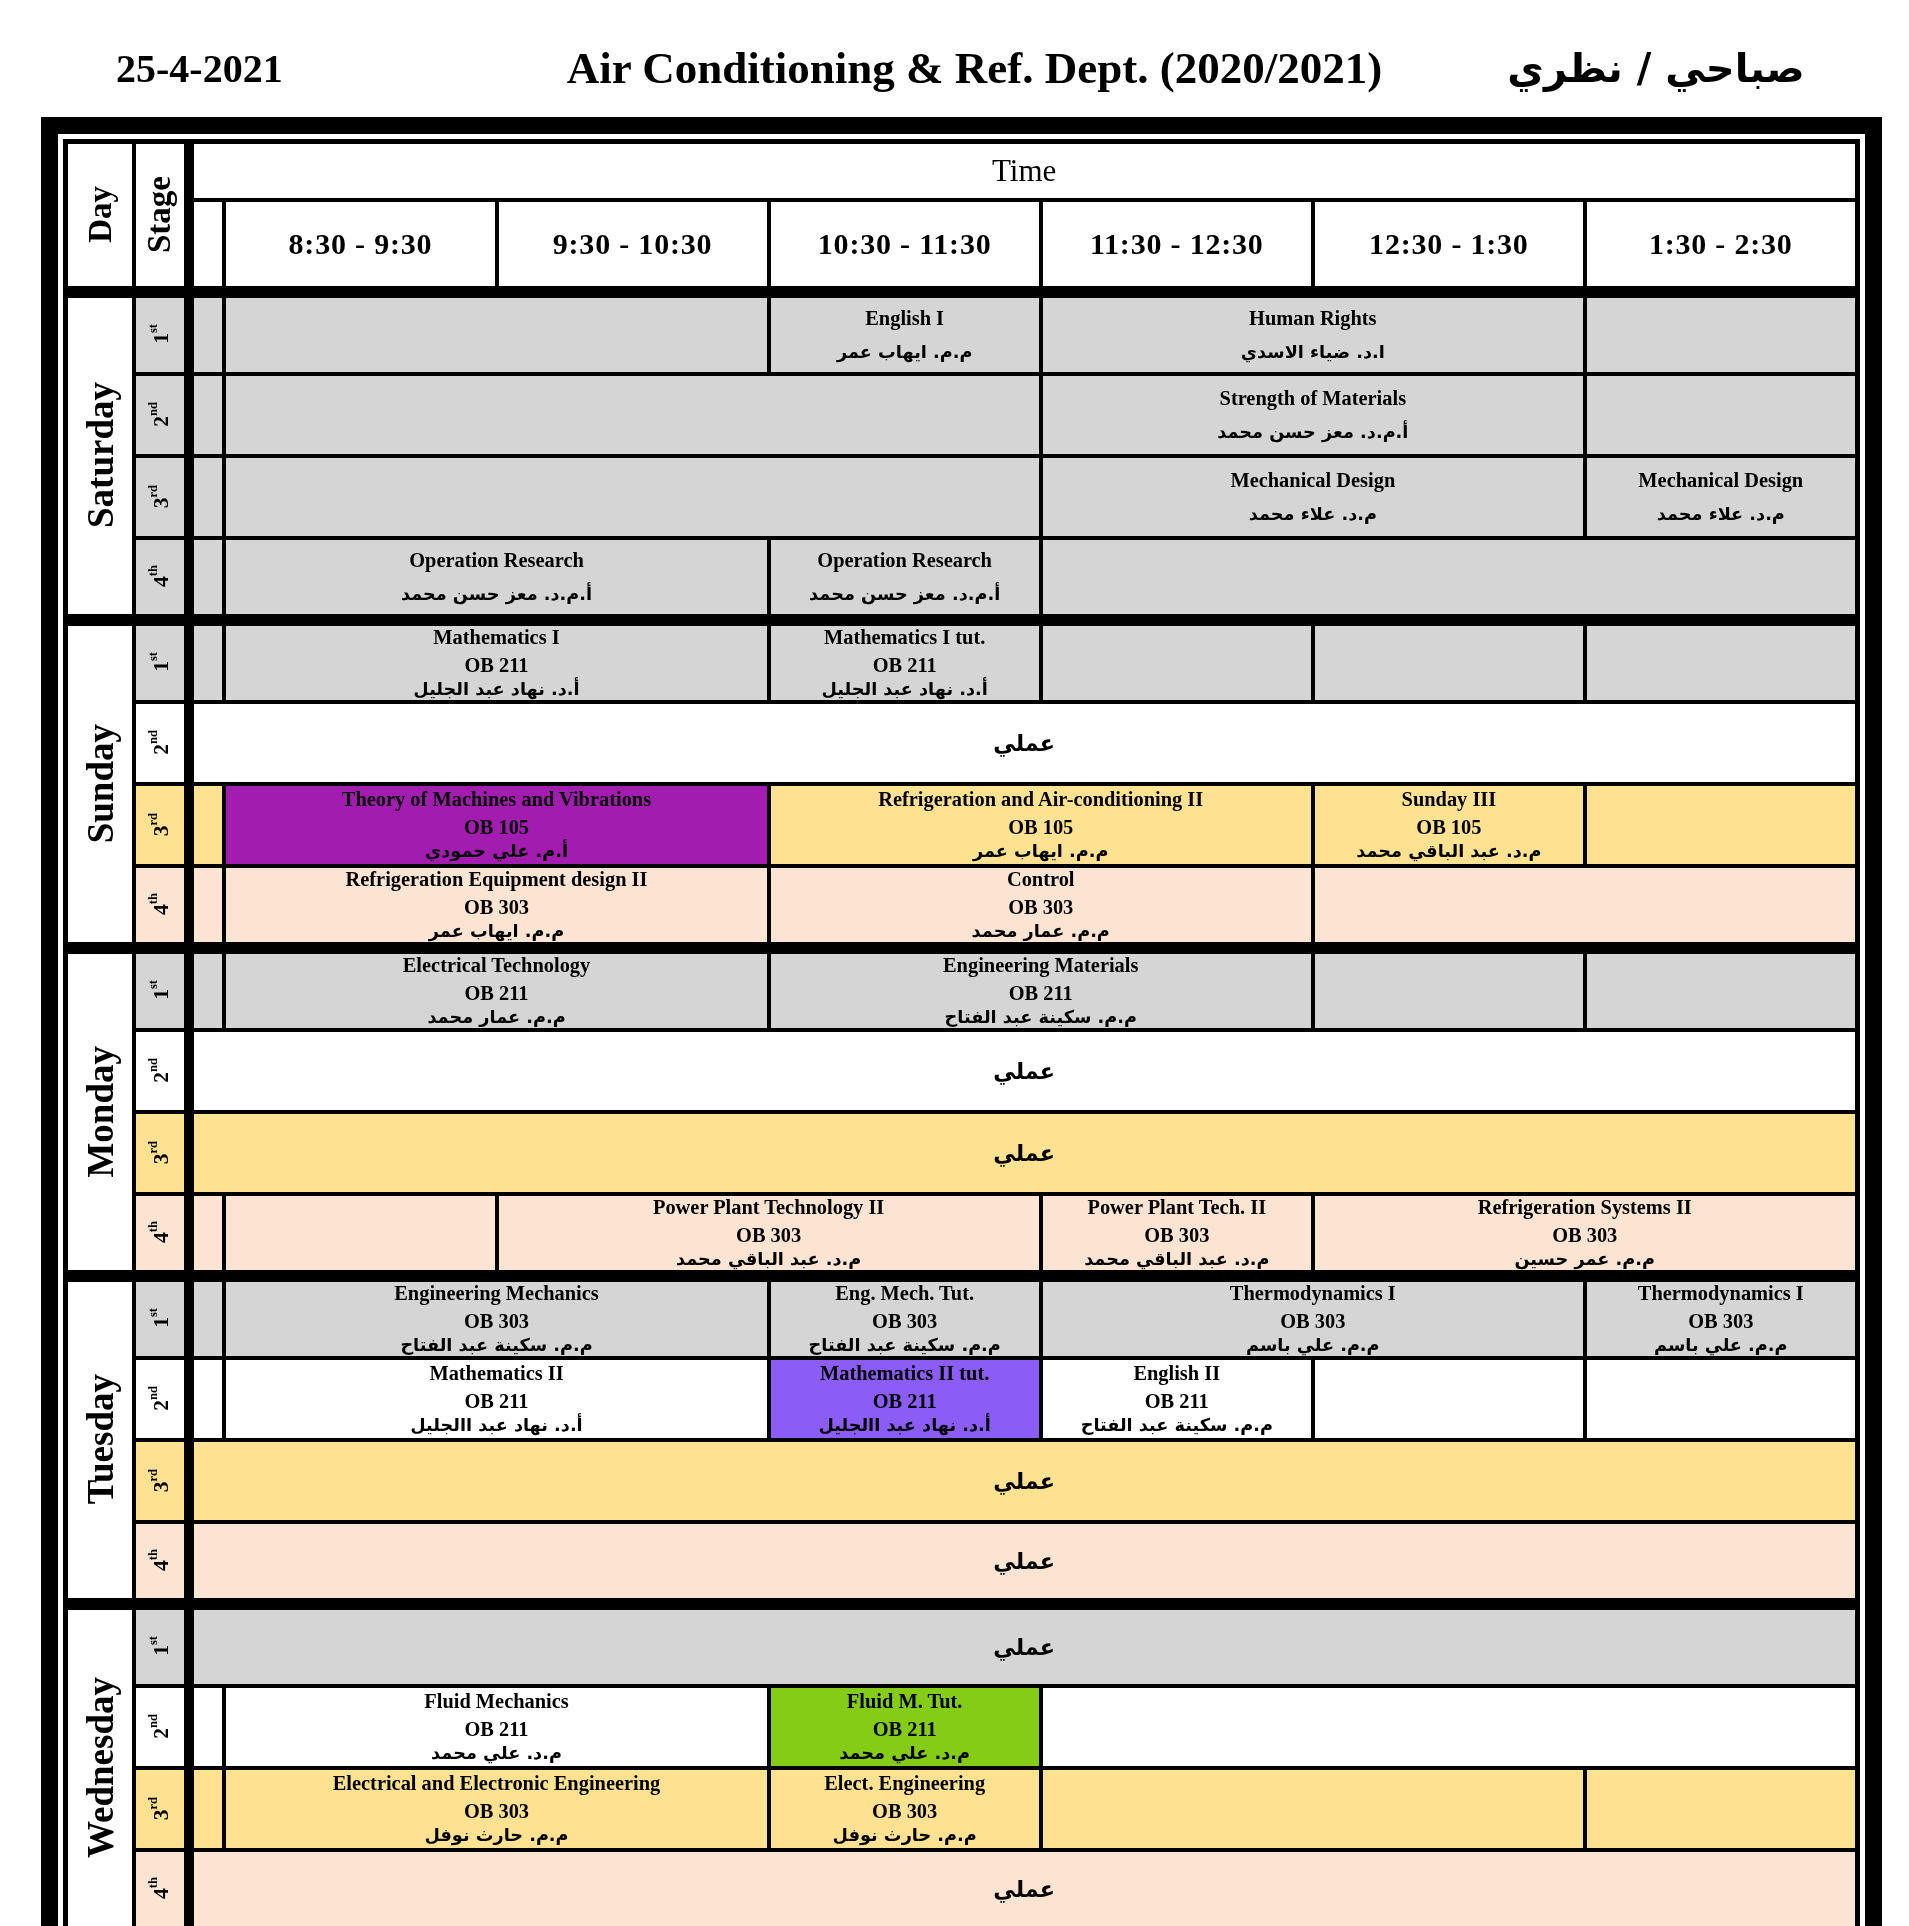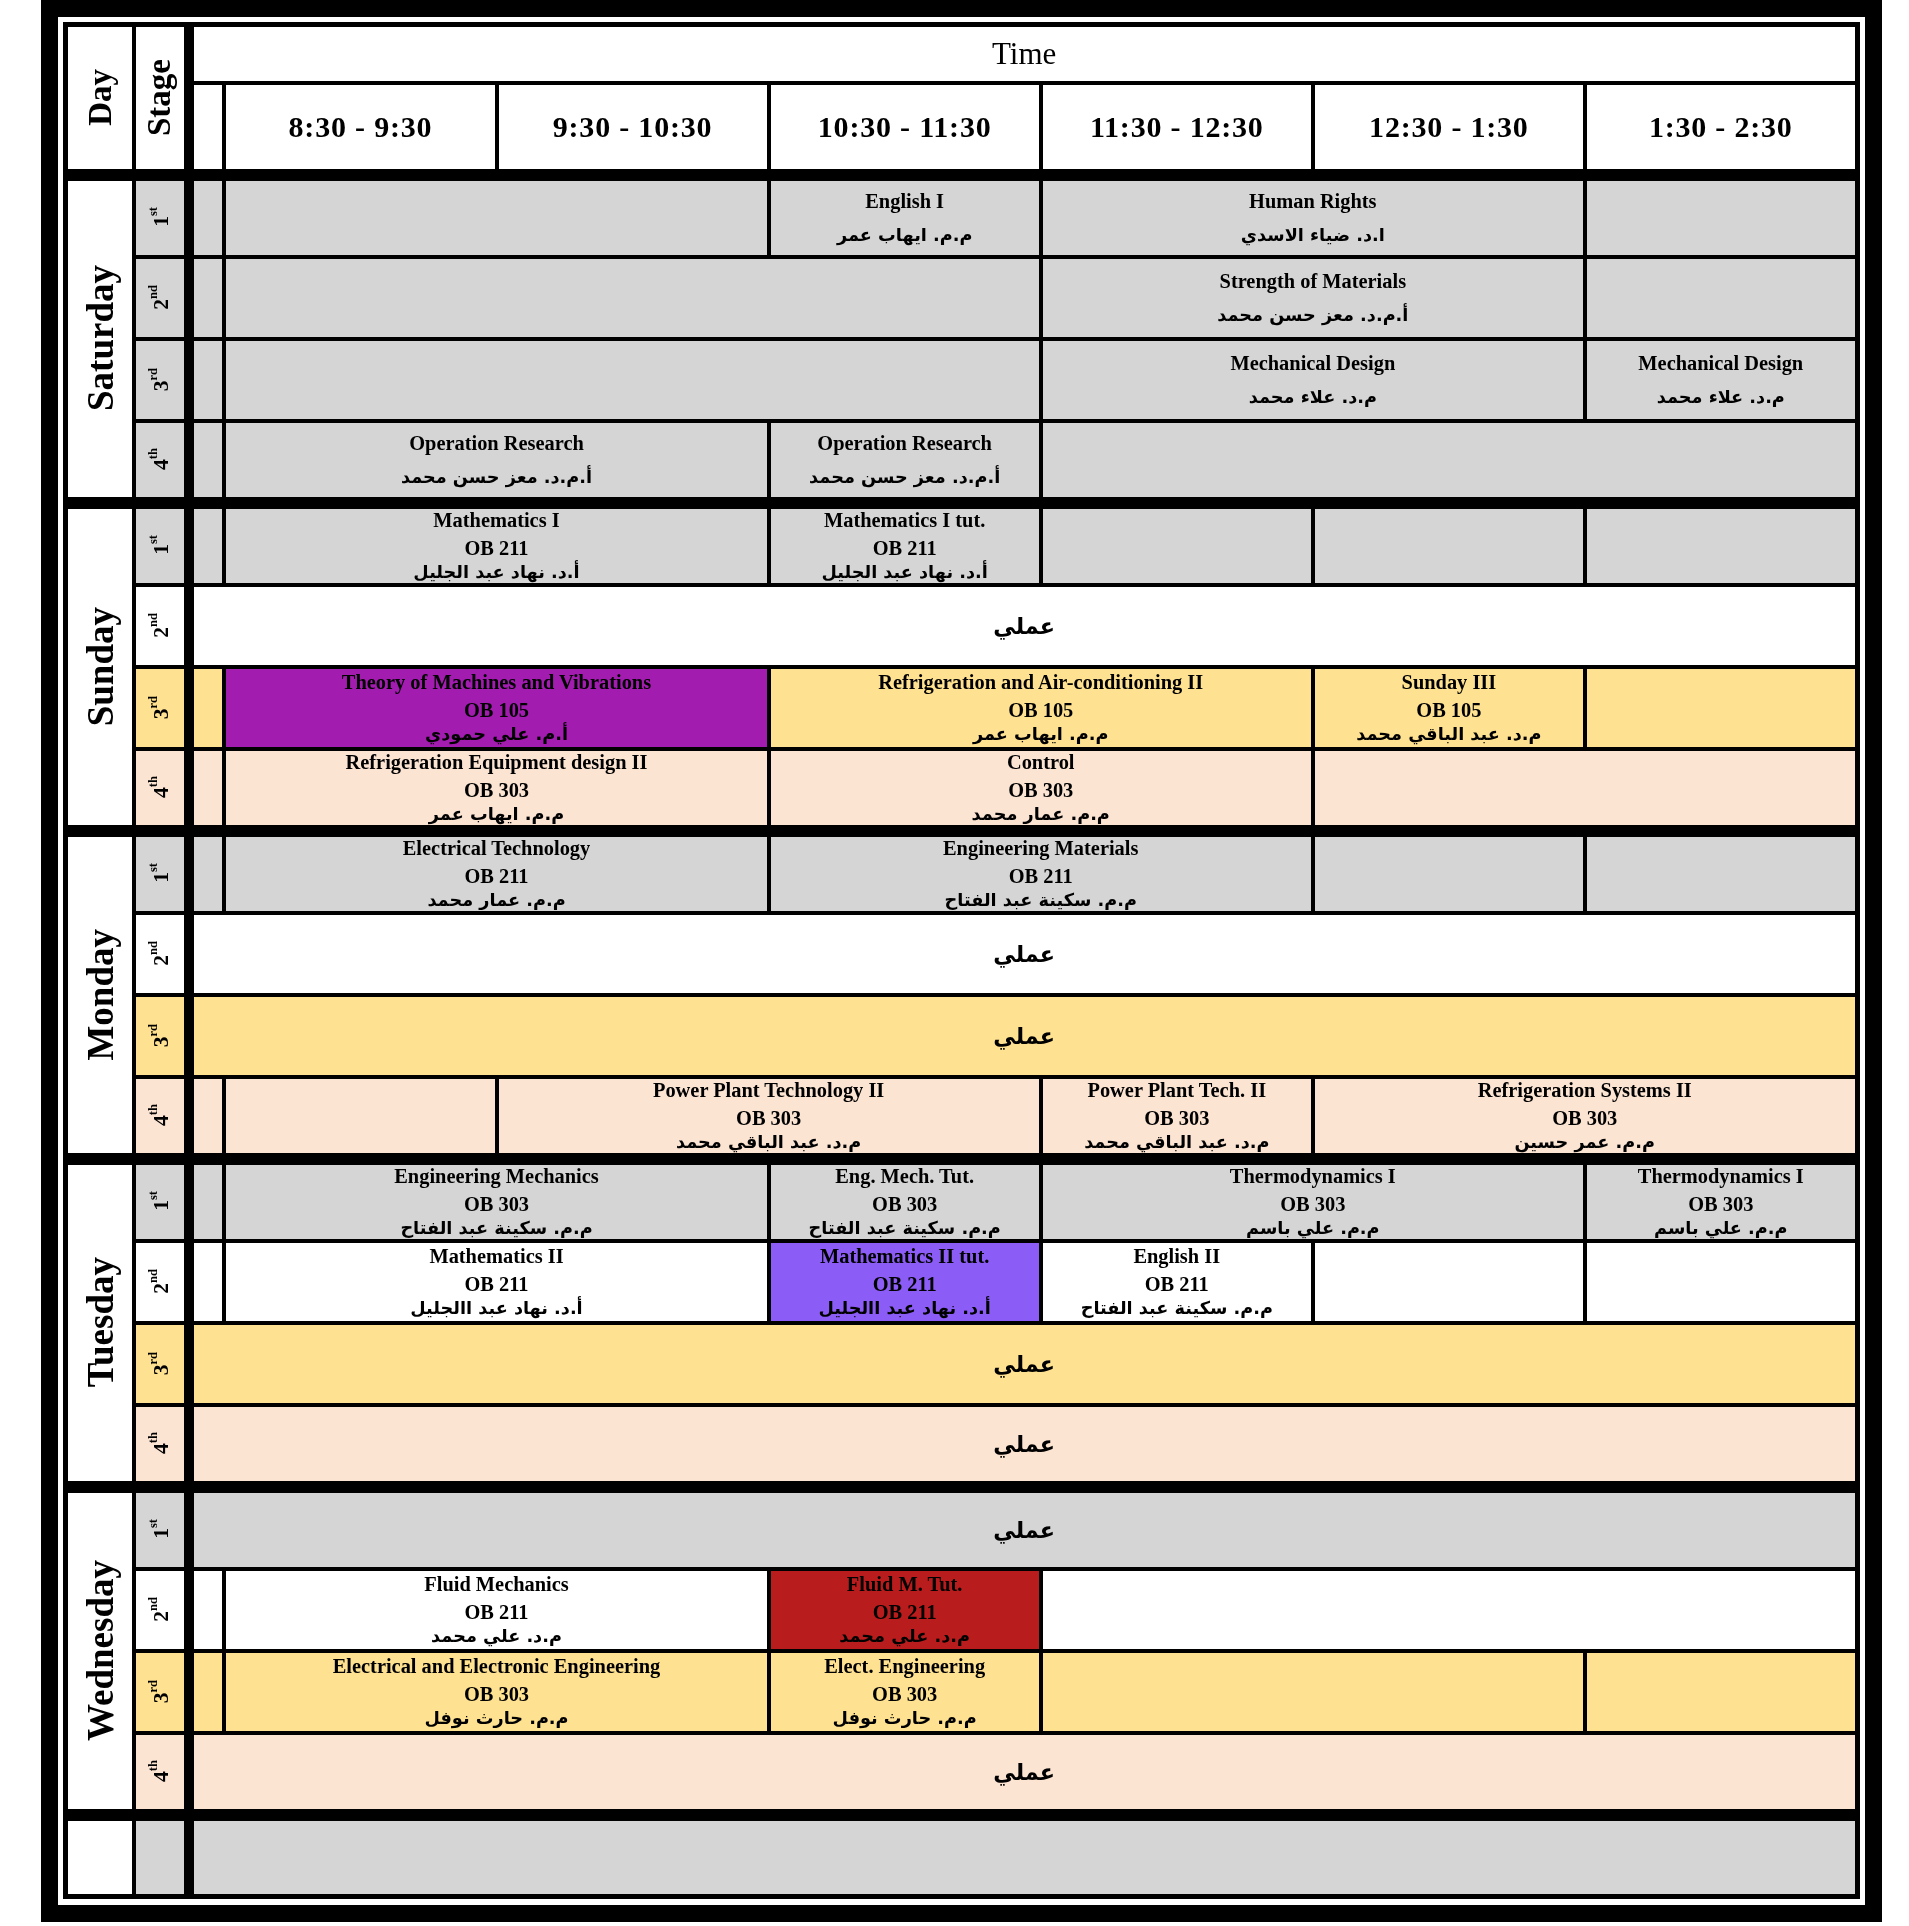--- a/index.html
+++ b/index.html
@@ -43,20 +43,25 @@
   .room{font-size:20.4px;font-weight:700;line-height:1.1;}
   .teacher{font-size:17.7px;font-weight:700;line-height:1.1;
            font-family:"DejaVu Sans",sans-serif;direction:rtl;}
   .practical{font-size:22.3px;font-weight:700;font-family:"DejaVu Sans",sans-serif;direction:rtl;}
 </style>
 </head>
 <body>
 
 <div class="page">
 
+  <div class="page-header">
+    <div class="t-date">25-4-2021</div>
+    <div class="t-title">Air Conditioning &amp; Ref. Dept. (2020/2021)</div>
+    <div class="t-session">صباحي / نظري</div>
+  </div>
 
   <div class="frame">
     <table id="timetable">
       <colgroup>
         <col class="c-day">
           <col class="c-stage">
           <col class="c-sp">
         <col class="c-slot">
           <col class="c-slot">
           <col class="c-slot">
@@ -373,21 +378,21 @@
           <tr>
             <td class="stage-cell stage-col-border" style="background: rgb(255, 255, 255);"><div class="vert stage-text">2<sup>nd</sup></div></td>
             <td class="spacer-cell" style="background: rgb(255, 255, 255);"></td>
             <td colspan="2" style="background: rgb(255, 255, 255);">
               <div class="cellwrap">
                 <div class="course">Fluid Mechanics</div>
                 <div class="room">OB 211</div>
                 <div class="teacher">م.د. علي محمد</div>
               </div>
             </td>
-            <td colspan="1" style="background: #b91c1c;">
+            <td colspan="1" style="background: #84cc16;">
               <div class="cellwrap">
                 <div class="course">Fluid M. Tut.</div>
                 <div class="room">OB 211</div>
                 <div class="teacher">م.د. علي محمد</div>
               </div>
             </td>
             <td colspan="3" style="background: rgb(255, 255, 255);"></td>
           </tr>
           <tr>
             <td class="stage-cell stage-col-border" style="background: rgb(255, 226, 145);"><div class="vert stage-text">3<sup>rd</sup></div></td>

